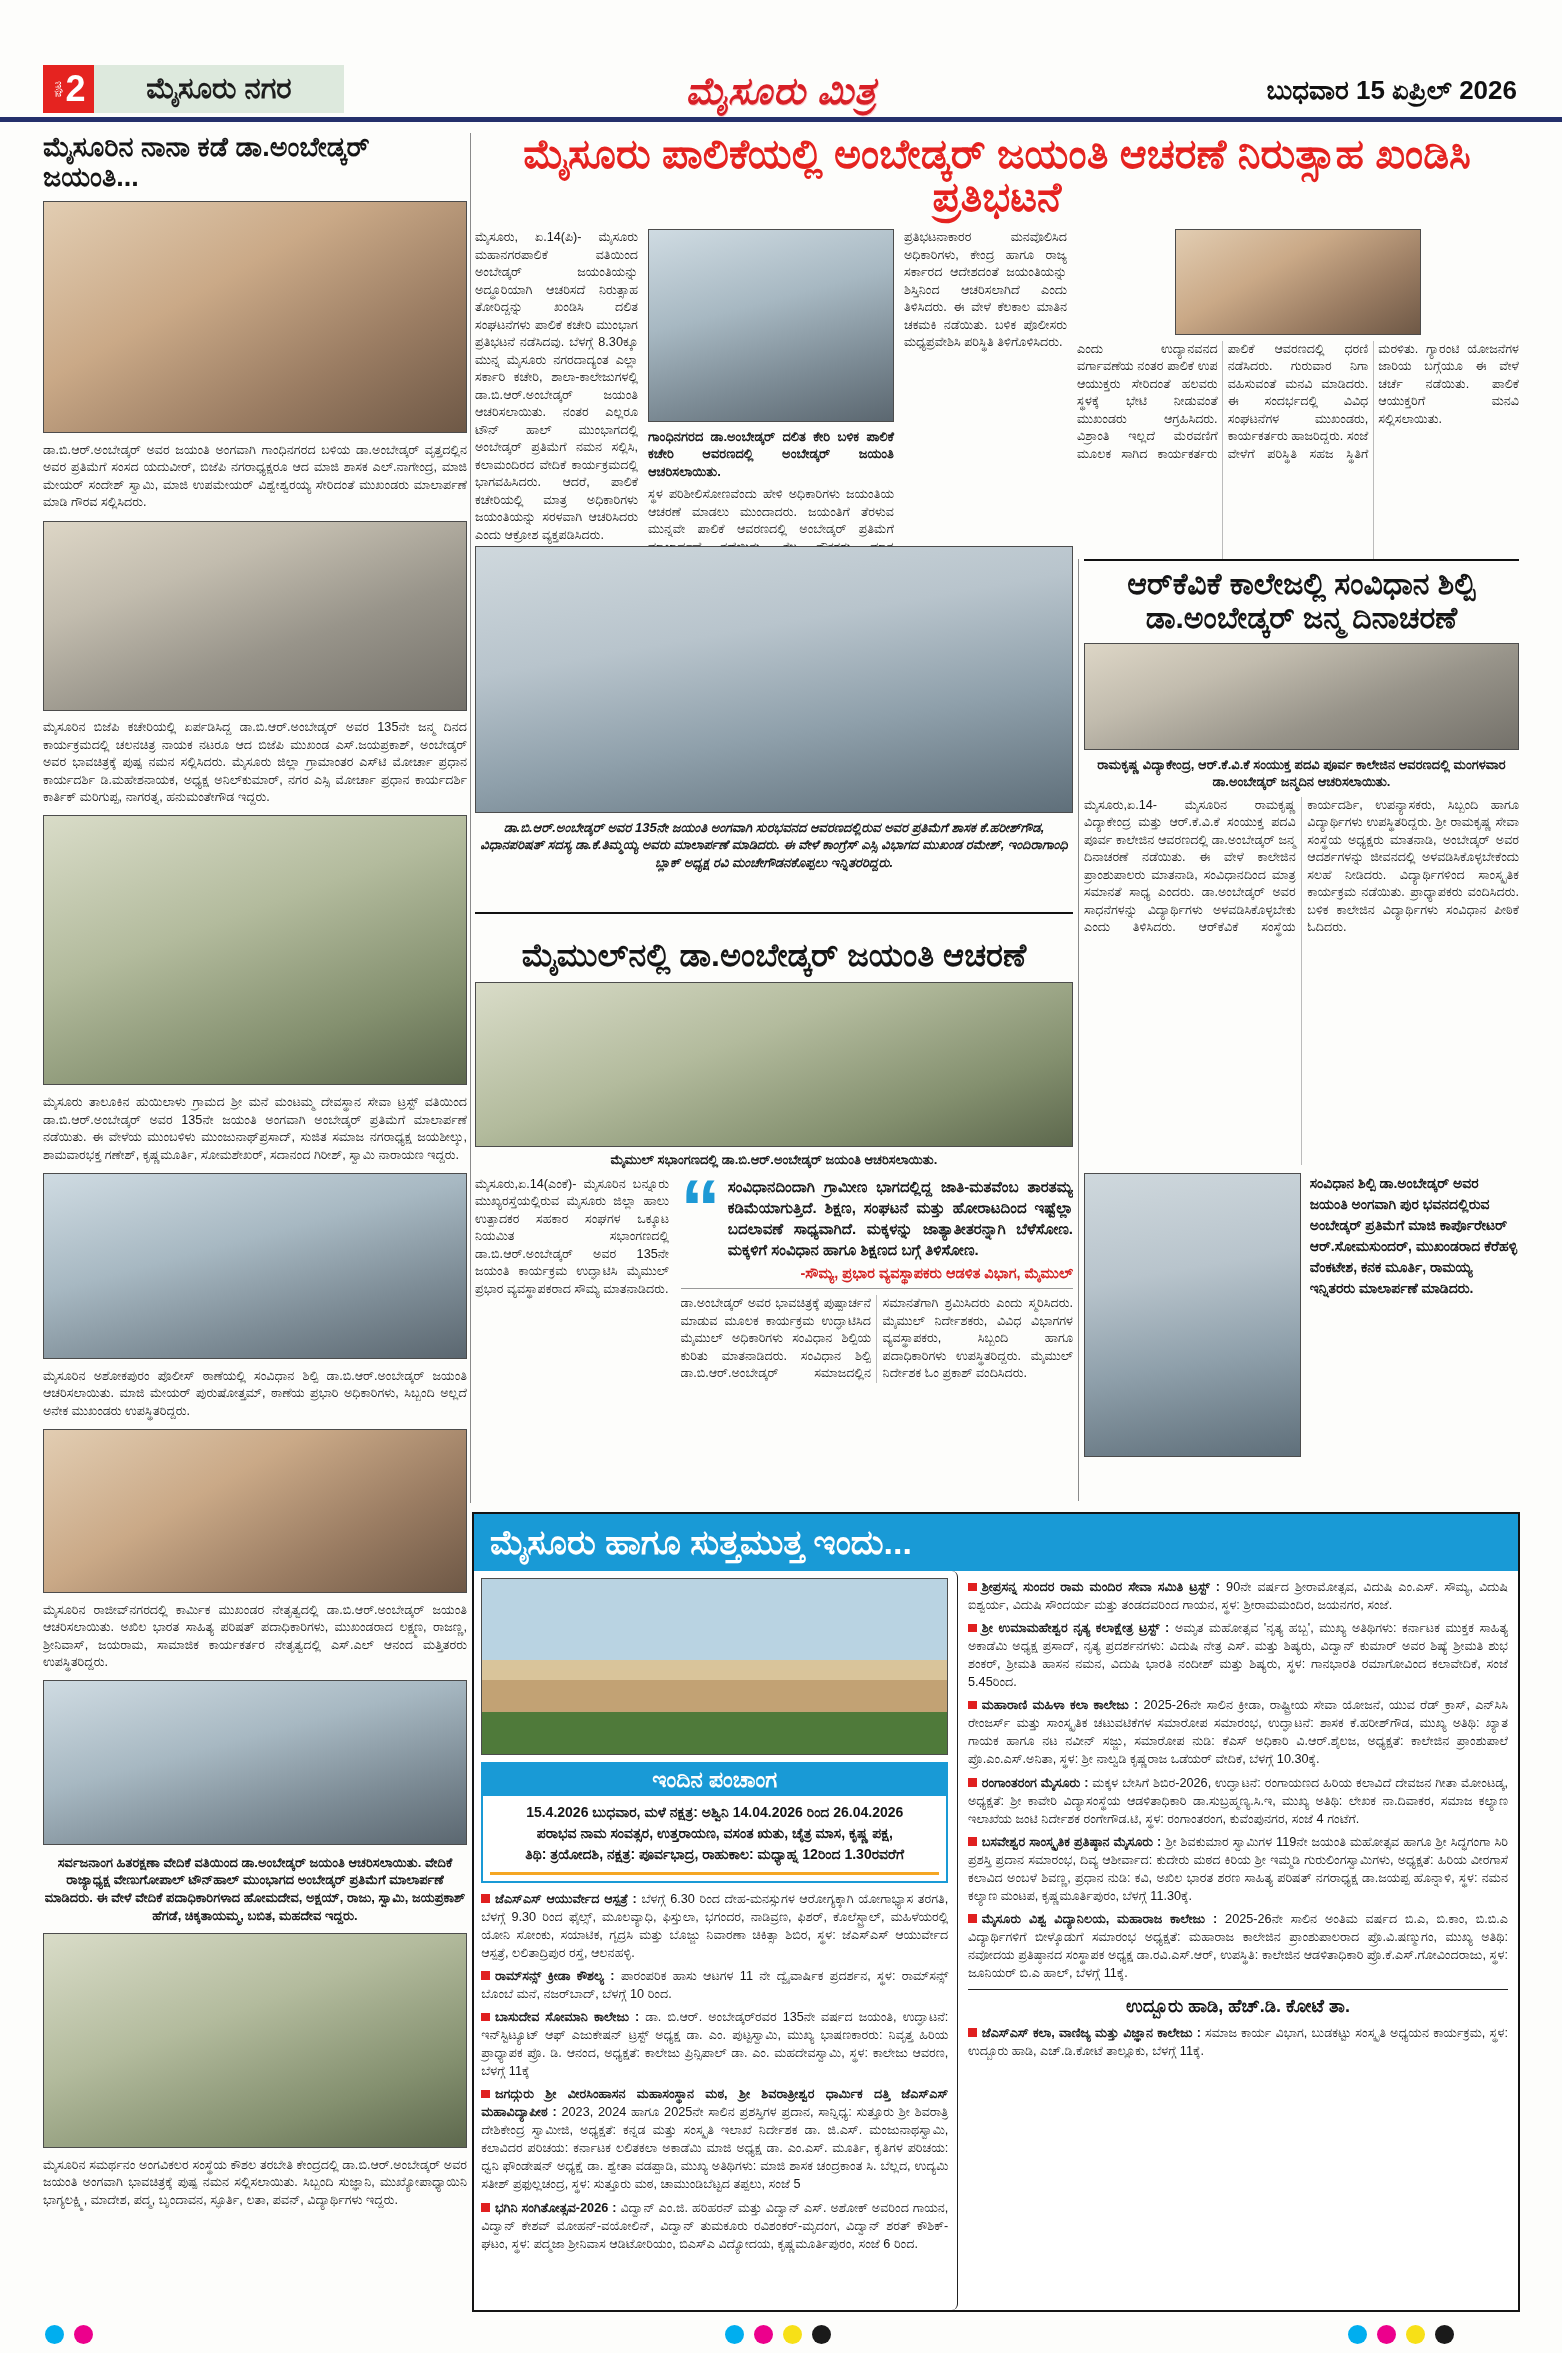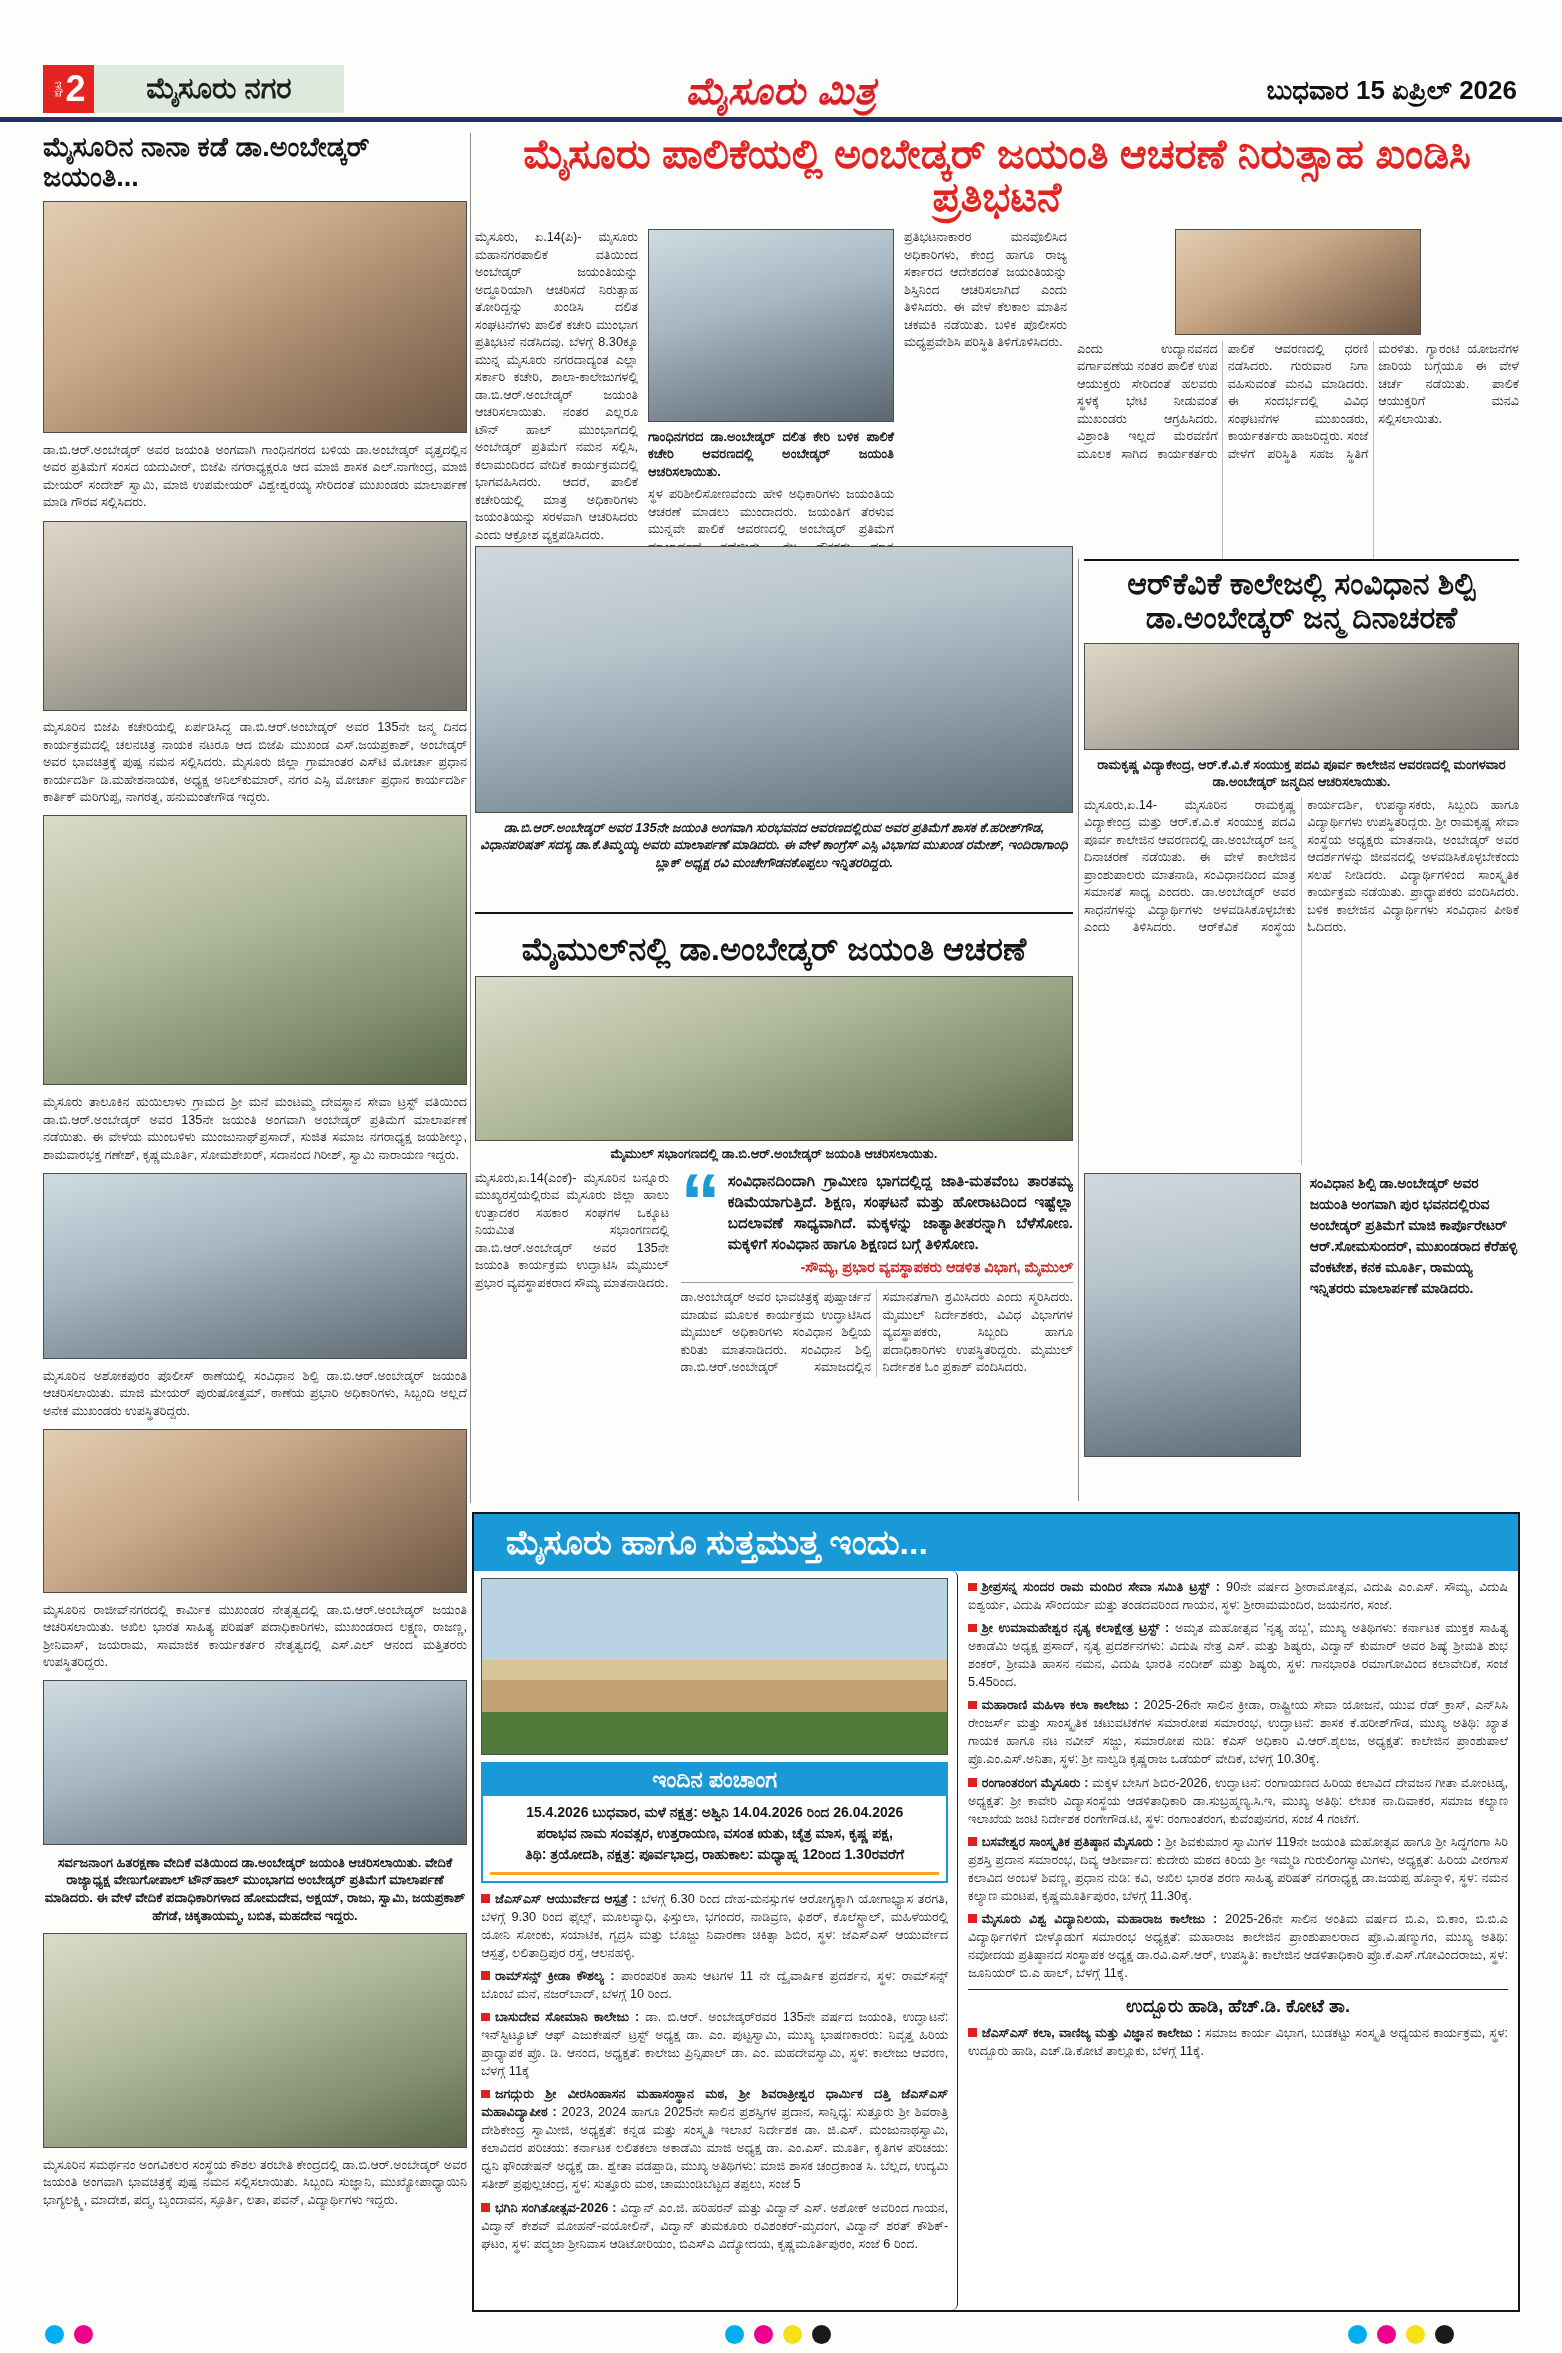--- a/index.html
+++ b/index.html
@@ -38,41 +38,41 @@
   #maintop .cols{display:flex;gap:10px;height:362px;overflow:hidden;}
   .colnarrow{width:163px;flex:none;}
   .midstack{width:246px;flex:none;display:flex;flex-direction:column;gap:5.8px;}
   .rightstack{flex:1;display:flex;flex-direction:column;gap:5.8px;}
   .cols3{columns:3;column-gap:10px;column-rule:0.7px solid #bbb;}
   .cols2{columns:2;column-gap:11.6px;column-rule:0.7px solid #bbb;}
   
   #bigphoto{position:absolute;left:475px;top:546px;width:598px;height:352px;overflow:hidden;font-style:italic;}
   
   #mymul{position:absolute;left:475px;top:912px;width:598px;height:596px;overflow:hidden;
-         border-top:2.2px solid #111;padding-top:16px;box-sizing:border-box;}
+         border-top:2.2px solid #111;padding-top:22px;box-sizing:border-box;}
   #mymul .hl{font-size:32px;font-weight:bold;text-align:center;margin:1.4px 0 7.2px;}
   #mymul .flexrow{display:flex;gap:11.6px;margin-top:7.2px;}
   #mymul .lcol{width:194px;flex:none;}
   #mymul .rcol{flex:1;display:flex;flex-direction:column;gap:5.8px;}
   .quote-row{display:flex;gap:7.2px;}
   .qmark{font-size:80px;line-height:.8;color:#1d99d5;font-weight:bold;flex:none;}
   .qtext{font-size:15px;font-weight:bold;line-height:1.4;text-align:justify;}
   .qattr{color:#d22020;font-weight:bold;font-size:14.5px;text-align:right;}
   
   #rkvk{position:absolute;left:1084px;top:559px;width:435px;height:935px;overflow:hidden;
         border-top:2.2px solid #111;padding-top:5.8px;box-sizing:border-box;}
   #rkvk .hl{font-size:30px;font-weight:bold;text-align:center;line-height:1.15;margin-bottom:7.2px;}
   #rkvk .bottomrow{display:flex;gap:8.7px;margin-top:8.7px;}
   #rkvk .bphoto{width:217px;height:284px;flex:none;}
   #rkvk .bcap{font-size:14px;font-weight:bold;line-height:1.5;}
   
   #todaybox{position:absolute;left:472px;top:1512px;width:1048px;height:800px;border:2.2px solid #141414;
             box-sizing:border-box;background:#fff;overflow:hidden;}
   .banner{height:57px;background:#199ad6;color:#fff;display:flex;align-items:center;
-          padding-left:32px;font-size:34px;font-weight:bold;}
+          padding-left:16px;font-size:34px;font-weight:bold;}
   .todaycols{display:flex;gap:0;height:calc(100% - 57px);}
   .tleft{width:484px;flex:none;padding:7.2px 8.7px 0 7.2px;box-sizing:border-box;border-right:1.4px solid #222;border-radius:6px;}
   .tright{flex:1;padding:7.2px 10px 0 10px;box-sizing:border-box;}
   .panchanga{border:2.2px solid #199ad6;margin-top:7.2px;}
   .panchanga .ph{background:#199ad6;color:#fff;font-size:22px;font-weight:bold;text-align:center;padding:2.9px 0;}
   .panchanga .pb{font-size:14px;font-weight:bold;text-align:center;line-height:1.5;padding:5.8px 4.3px 4.3px;}
   .panchanga .orange{height:2.9px;background:#f5a623;margin:2.9px 7.2px 5.8px;}
   .events{margin-top:7.2px;font-size:12.7px;line-height:1.42;text-align:justify;}
   .ev{margin-bottom:5px;}
   .bullet{display:inline-block;width:8.7px;height:8.7px;background:#e02020;margin-right:5px;}

